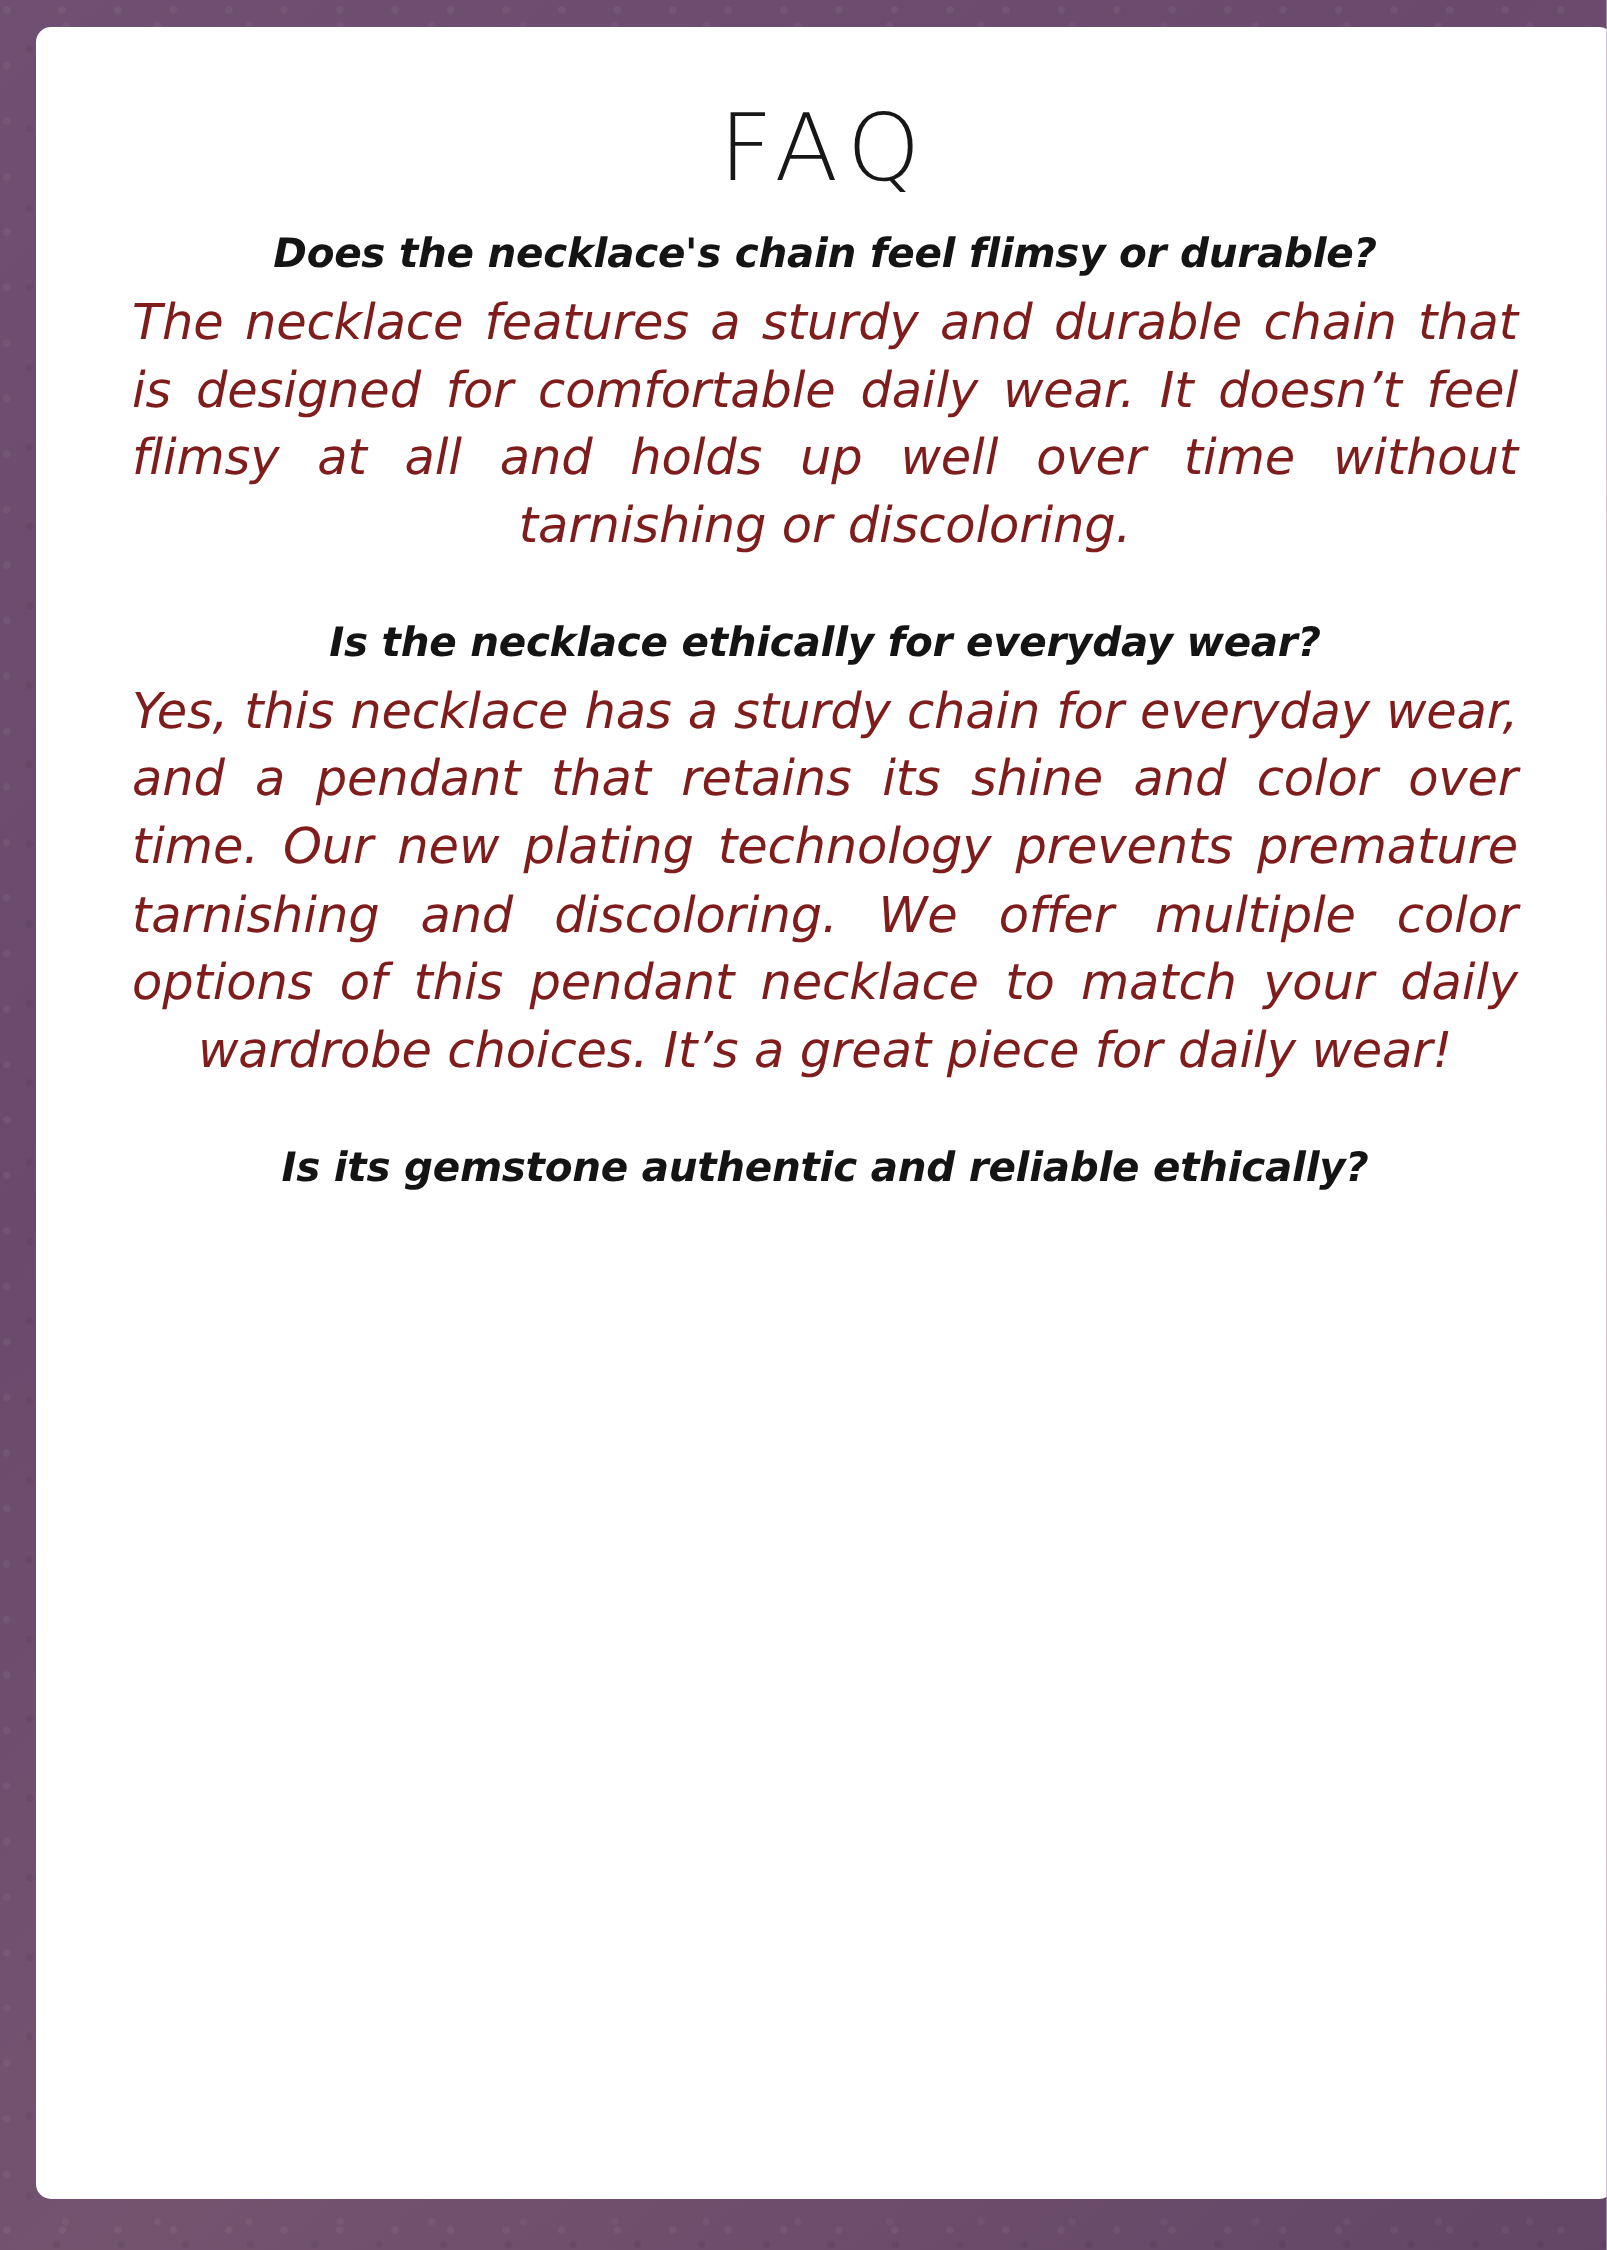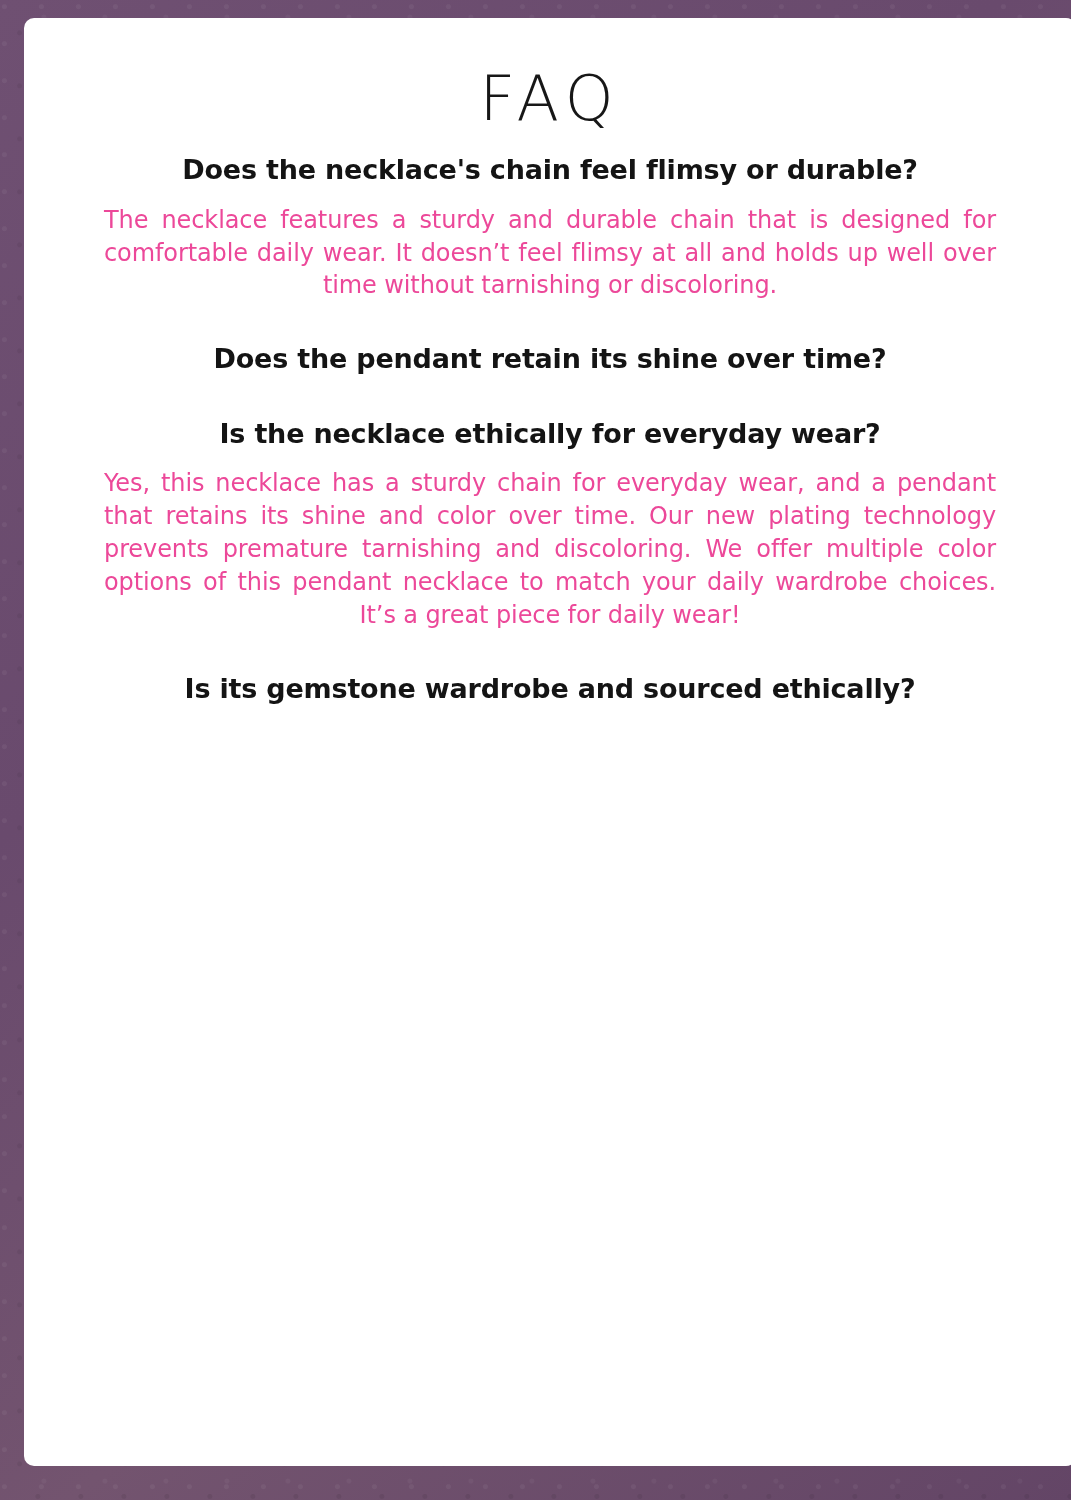--- a/index.html
+++ b/index.html
@@ -52,20 +52,21 @@
     font-weight: 300;
     font-size: 62px;
     letter-spacing: 7px;
     color: #171717;
     line-height: 1.05;
     margin: 8px 0 22px 0;
   }
 
   .qa-block {
     margin-bottom: 40px;
+    font-style: italic;
   }
   .qa-block:last-child {
     margin-bottom: 0;
   }
 
   .question {
     text-align: center;
     font-family: "DejaVu Sans", sans-serif;
     font-weight: bold;
     font-size: 27px;
@@ -73,24 +74,24 @@
     line-height: 1.28;
     margin: 0 0 4px 0;
     letter-spacing: -0.2px;
   }
 
   .answer {
     text-align: justify;
     text-align-last: center;
     font-family: "DejaVu Sans", sans-serif;
     font-weight: 400;
-    font-size: 24px;
-    color: #ec4899;
+    font-size: 33px;
+    color: #7f1d1d;
     line-height: 1.37;
-    margin: 16px;
+    margin: 0;
     letter-spacing: -0.1px;
   }
 </style>
 </head>
 <body>
 
 <div class="bg-texture"></div>
 
 <div class="card">
 
@@ -98,25 +99,24 @@
 
   <div class="qa-block">
     <p class="question">Does the necklace's chain feel flimsy or durable?</p>
     <p class="answer">The necklace features a sturdy and durable chain that is designed for comfortable daily wear. It doesn’t feel flimsy at all and holds up well over time without tarnishing or discoloring.</p>
   </div>
 
   <div class="qa-block">
   </div>
 
   <div class="qa-block">
-    <p class="question">Does the pendant retain its shine over time?</p>
   </div>
 
   <div class="qa-block">
     <p class="question">Is the necklace ethically for everyday wear?</p>
     <p class="answer">Yes, this necklace has a sturdy chain for everyday wear, and a pendant that retains its shine and color over time. Our new plating technology prevents premature tarnishing and discoloring. We offer multiple color options of this pendant necklace to match your daily wardrobe choices. It’s a great piece for daily wear!</p>
   </div>
 
   <div class="qa-block">
-    <p class="question">Is its gemstone wardrobe and sourced ethically?</p>
+    <p class="question">Is its gemstone authentic and reliable ethically?</p>
   </div>
 
 </div>
 
 </body></html>

